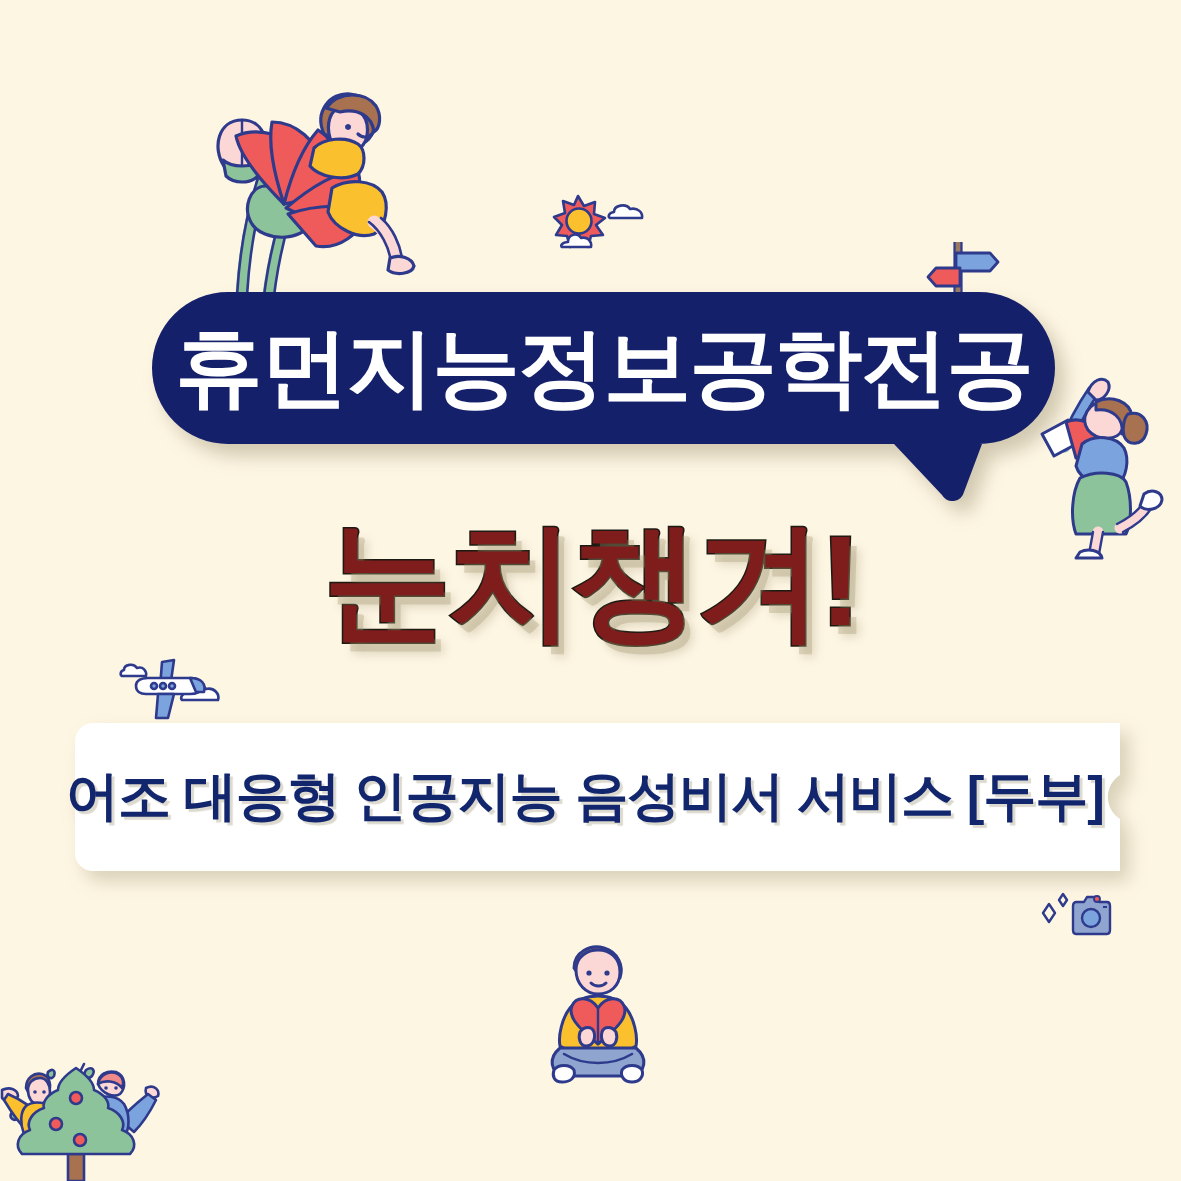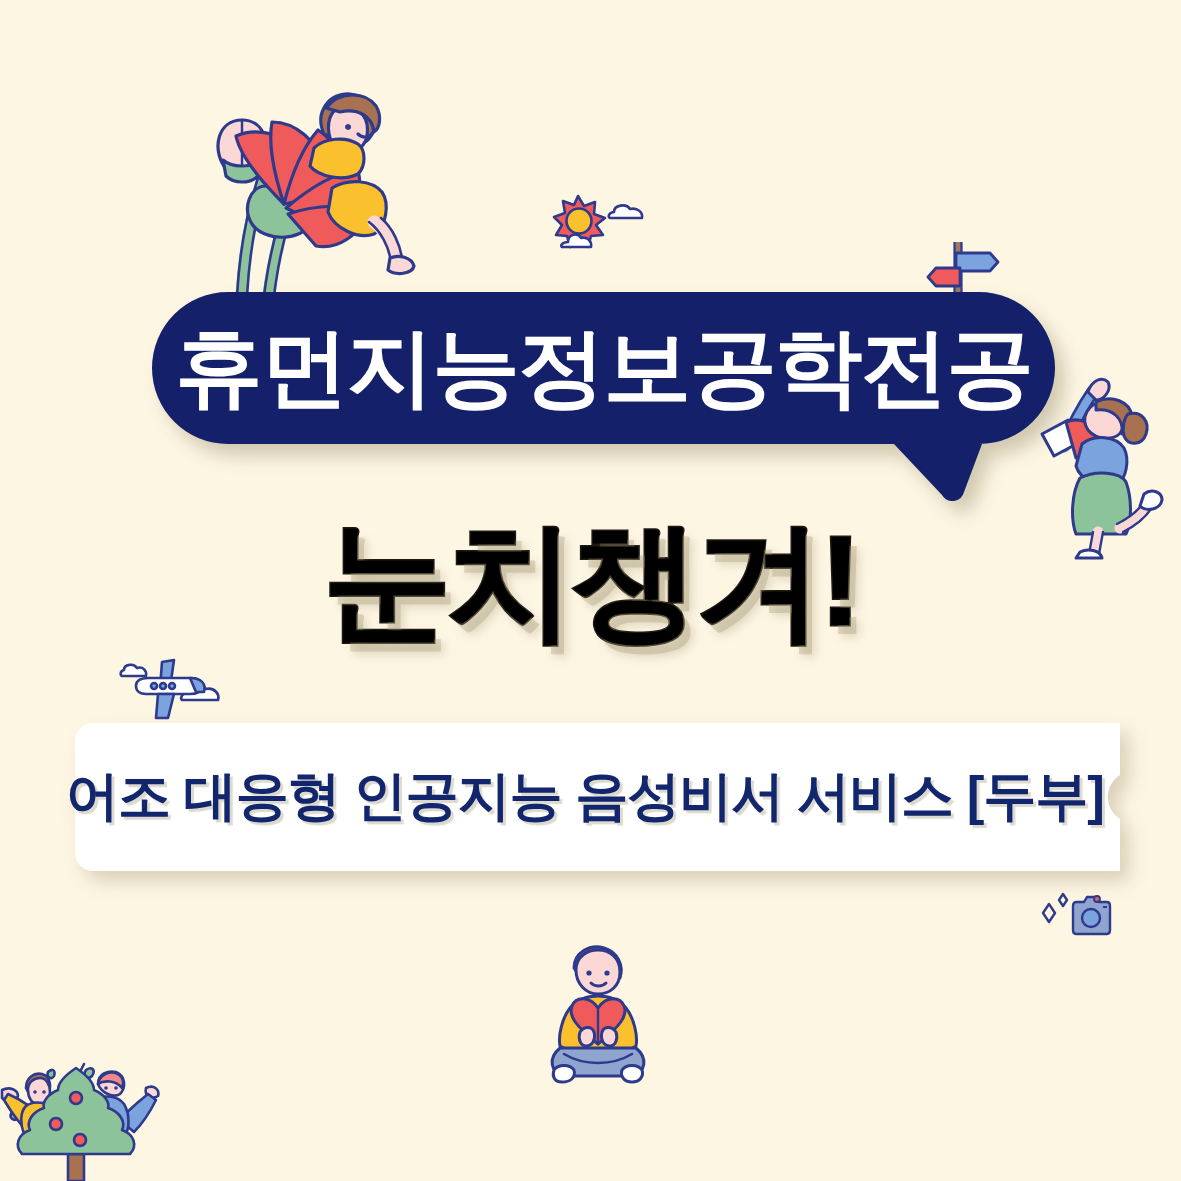--- a/index.html
+++ b/index.html
@@ -65,21 +65,21 @@
     position: absolute;
     left: 0;
     top: 496px;
     width: 1181px;
     text-align: center;
     z-index: 6;
     font-size: 128px;
     font-weight: 700;
     letter-spacing: -4px;
     white-space: nowrap;
-    color: #000000;
+    color: #7f1d1d;
     -webkit-text-stroke: 3px #1c1a12;
     paint-order: stroke fill;
     text-shadow:
       7px 9px 0 rgba(160, 145, 110, 0.30),
       10px 12px 10px rgba(150, 135, 100, 0.28);
   }
 
   
   #subtitle-bar {
     position: absolute;

